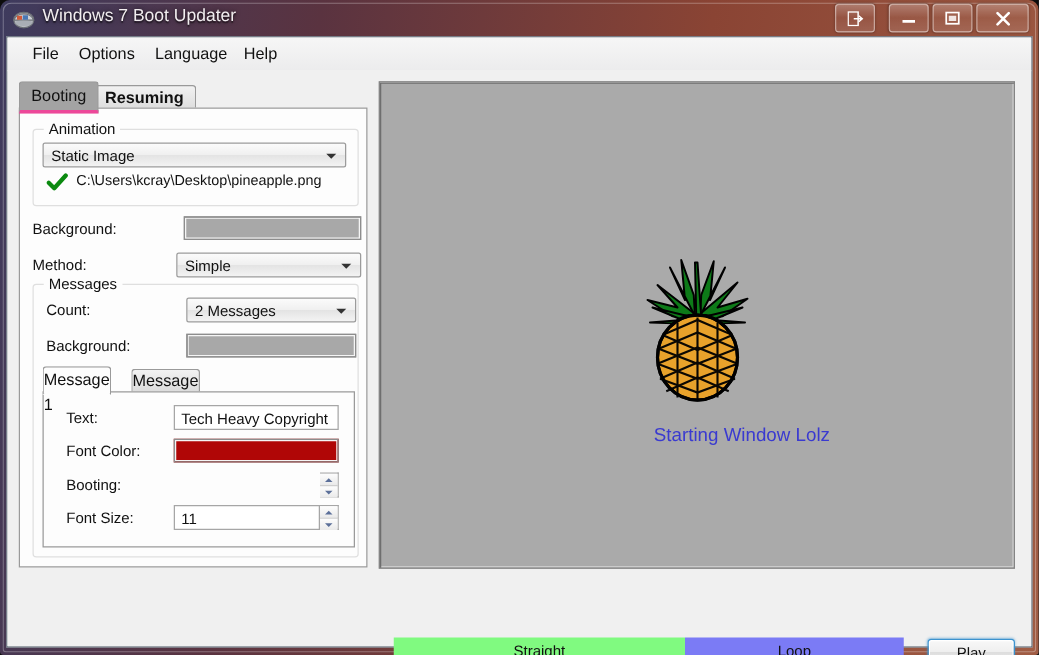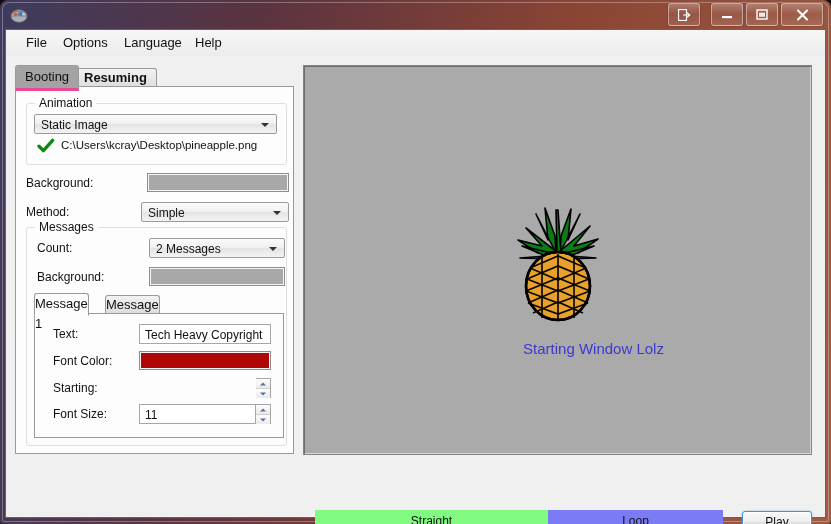--- a/index.html
+++ b/index.html
@@ -200,20 +200,21 @@
     <div class="titlebar">
       <div class="title-icon">
         <svg width="18" height="18" viewBox="0 0 18 18">
           <ellipse cx="9" cy="11" rx="8" ry="6.2" fill="#b9bcc2" stroke="#6d7177" stroke-width="1"></ellipse>
           <path d="M1.2 11 A8 6.2 0 0 1 16.8 11 Z" fill="#cdd1d6" stroke="#6d7177" stroke-width="1"></path>
           <rect x="3.6" y="7.6" width="4" height="3.2" fill="#d05a3a"></rect>
           <rect x="8.2" y="7.2" width="4.2" height="3.6" fill="#4a78b4"></rect>
           <ellipse cx="9" cy="13.4" rx="7.4" ry="2.4" fill="#9fa4ab" opacity=".6"></ellipse>
         </svg>
       </div>
+      <div class="title-text">Windows 7 Boot Updater</div>
 
       <div class="wbtns">
         <div class="wbtn">
           <svg width="13" height="12" viewBox="0 0 13 12">
             <rect x="0.5" y="0.5" width="8" height="11" fill="none" stroke="#fff" stroke-width="1.2"></rect>
             <path d="M5 6 L11.5 6 M9 3.6 L11.8 6 L9 8.4" fill="none" stroke="#fff" stroke-width="1.2"></path>
           </svg>
         </div>
         <div class="wbtn sep">
           <svg width="12" height="10" viewBox="0 0 12 10">
@@ -297,21 +298,21 @@
                 </div>
                 <div class="mtabpage">
                   <div class="lbl" style="left:18px;top:13px;">Text:</div>
                   <div class="txt" style="left:104px;top:10px;width:132px;">
                     <span>Tech Heavy Copyright</span>
                   </div>
 
                   <div class="lbl" style="left:18px;top:40px;">Font Color:</div>
                   <div class="swatch" style="left:104px;top:37px;width:132px;background:#b00606;"></div>
 
-                  <div class="lbl" style="left:18px;top:67px;">Starting:</div>
+                  <div class="lbl" style="left:18px;top:67px;">Booting:</div>
                   <div class="spin" style="left:221px;top:64px;">
                     <div class="half up">
                         <i></i>
                       </div>
                     <div class="half dn">
                         <i></i>
                       </div>
                   </div>
 
                   <div class="lbl" style="left:18px;top:93px;">Font Size:</div>

